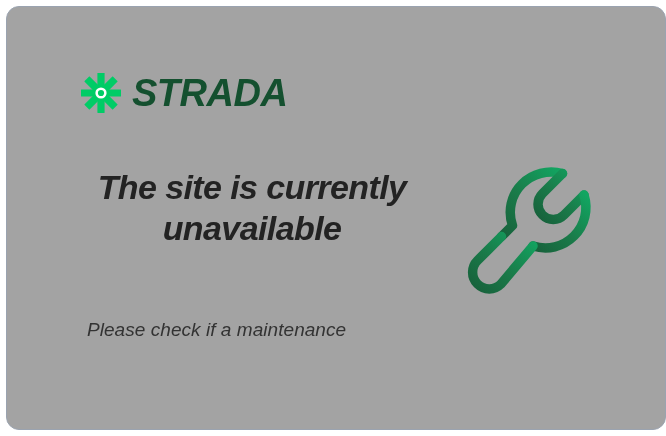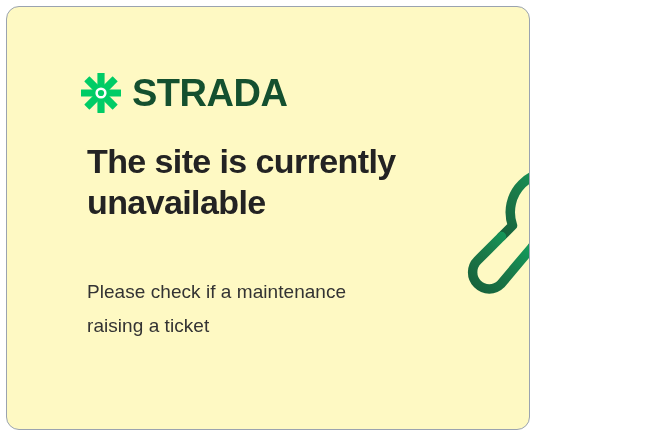--- a/index.html
+++ b/index.html
@@ -19,27 +19,28 @@
     position: relative;
     width: 666px;
     height: 436px;
     background: #ffffff;
     box-sizing: border-box;
     padding: 6px;
   }
 
   .card {
     position: relative;
-    width: 524px;
+    width: 660px;
     height: 424px;
     box-sizing: border-box;
-    background: #fef9c3;
+    background: #a3a3a3;
     border: 1px solid #9aa3b0;
     border-radius: 13px;
     overflow: hidden;
+    font-style: italic;
   }
 
   
   .brand {
     position: absolute;
     left: 74px;
     top: 66px;
     display: flex;
     align-items: center;
     gap: 11px;
@@ -56,44 +57,46 @@
     letter-spacing: -0.5px;
     color: #14502f;
     line-height: 1;
     white-space: nowrap;
   }
 
   
   .headline {
     position: absolute;
     left: 80px;
-    top: 134px;
+    top: 160px;
     width: 330px;
     font-size: 34px;
     font-weight: bold;
     line-height: 1.22;
     letter-spacing: -0.6px;
     color: #232323;
     margin: 0;
+    text-align: center;
   }
 
   
   .body-copy {
     position: absolute;
     left: 80px;
     top: 268px;
     width: 320px;
     font-size: 19px;
     line-height: 1.78;
     color: #333333;
     letter-spacing: 0.05px;
   }
   .body-copy .line {
     display: block;
     white-space: nowrap;
+    margin-top: 38px;
   }
 
   
   .wrench {
     position: absolute;
     left: 455px;
     top: 152px;
     width: 152px;
     height: 152px;
     display: block;
@@ -121,21 +124,20 @@
           <circle cx="20" cy="20" r="3.1" fill="#00cc66"></circle>
         </g>
       </svg>
       <span class="brand-word">STRADA</span>
     </div>
 
     <h1 class="headline">The site is currently unavailable</h1>
 
     <div class="body-copy">
       <span class="line">Please check if a maintenance</span>
-      <span class="line">raising a ticket</span>
     </div>
 
     <svg class="wrench" viewBox="0 0 152 152" aria-hidden="true">
       <defs>
         <linearGradient id="wrenchGrad" x1="0" y1="1" x2="1" y2="0">
           <stop offset="0%" stop-color="#17613b"></stop>
           <stop offset="45%" stop-color="#1a7a49"></stop>
           <stop offset="100%" stop-color="#12a561"></stop>
         </linearGradient>
       </defs>

